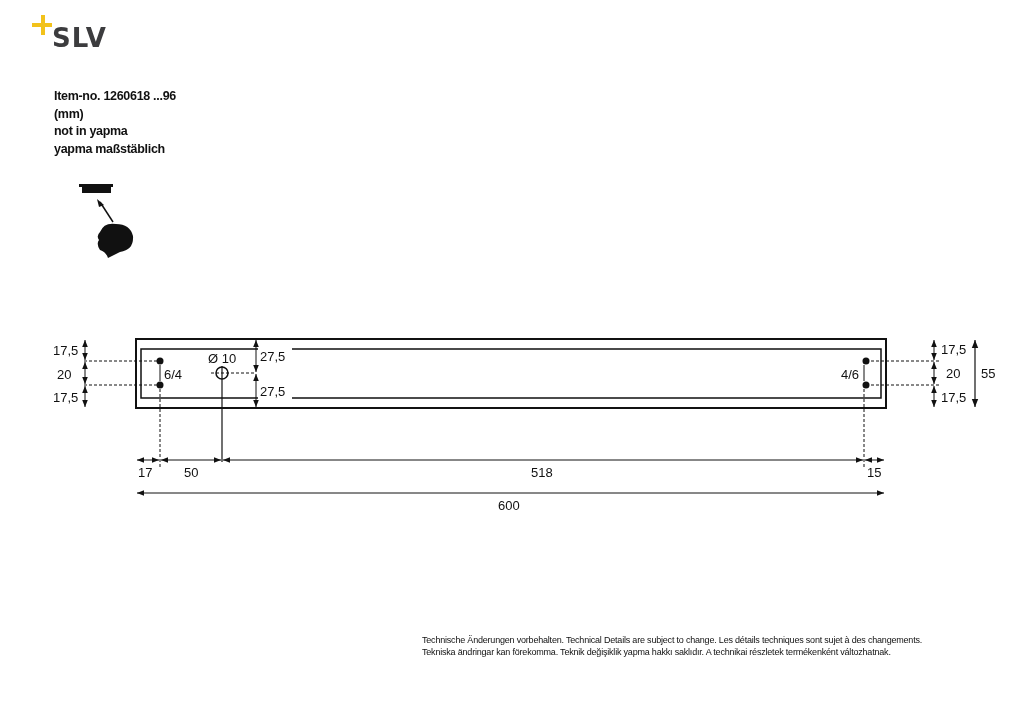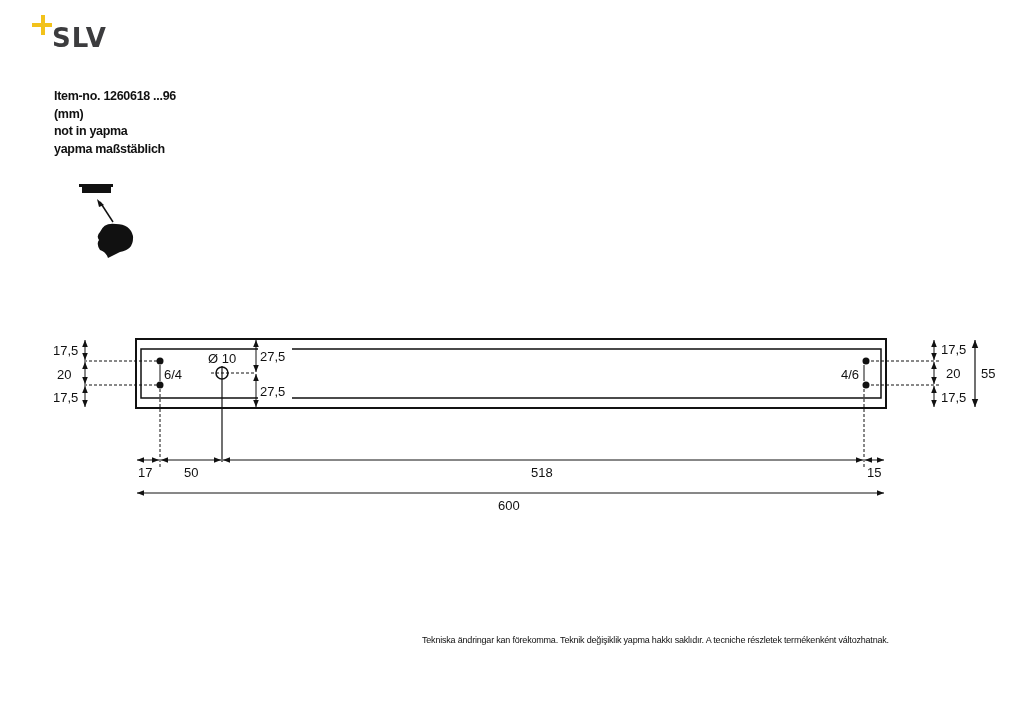--- a/index.html
+++ b/index.html
@@ -119,14 +119,15 @@
     <text class="dimtext" x="867" y="477">15</text>
   </g>
 
   <g>
     <line x1="137" y1="493" x2="884" y2="493" stroke="#111" stroke-width="1" marker-start="url(#arr)" marker-end="url(#arr)"></line>
     <text class="dimtext" x="498" y="510">600</text>
   </g>
 </svg>
 
 <div class="footer">
-  <div>Tekniska ändringar kan förekomma. Teknik değişiklik yapma hakkı saklıdır. A tecniche részletek termékenként változhatnak.</div>
+  <div>Technische Änderungen vorbehalten. Technical Details are subject to change. Les détails techniques sont sujet à des changements.</div>
+  <div>Tekniska ändringar kan förekomma. Teknik değişiklik yapma hakkı saklıdır. A technikai részletek termékenként változhatnak.</div>
 </div>
 
 </body></html>

